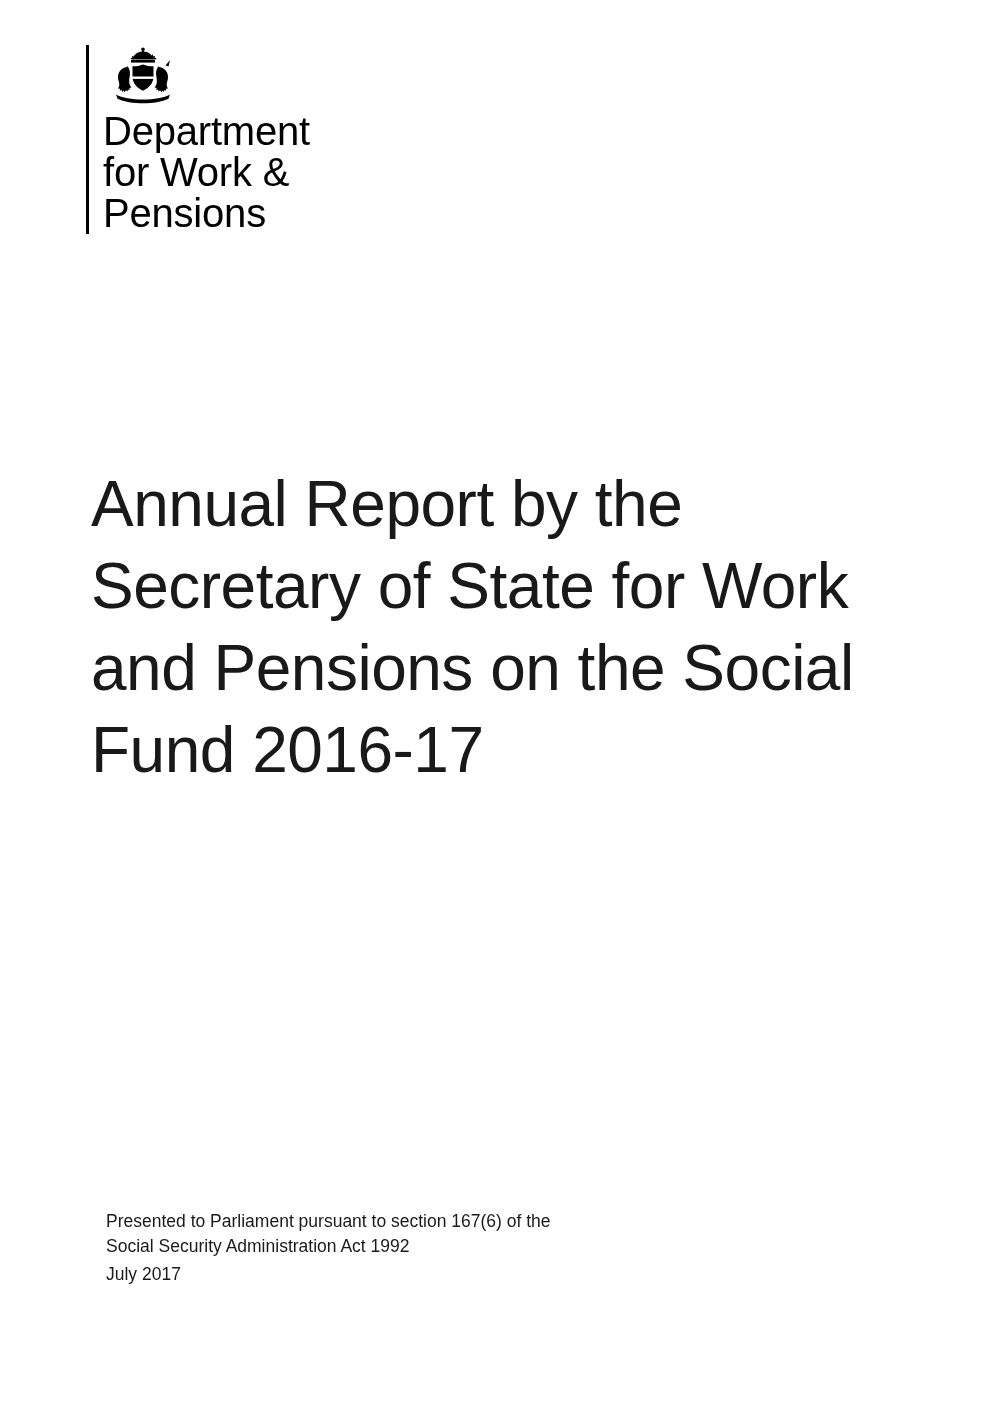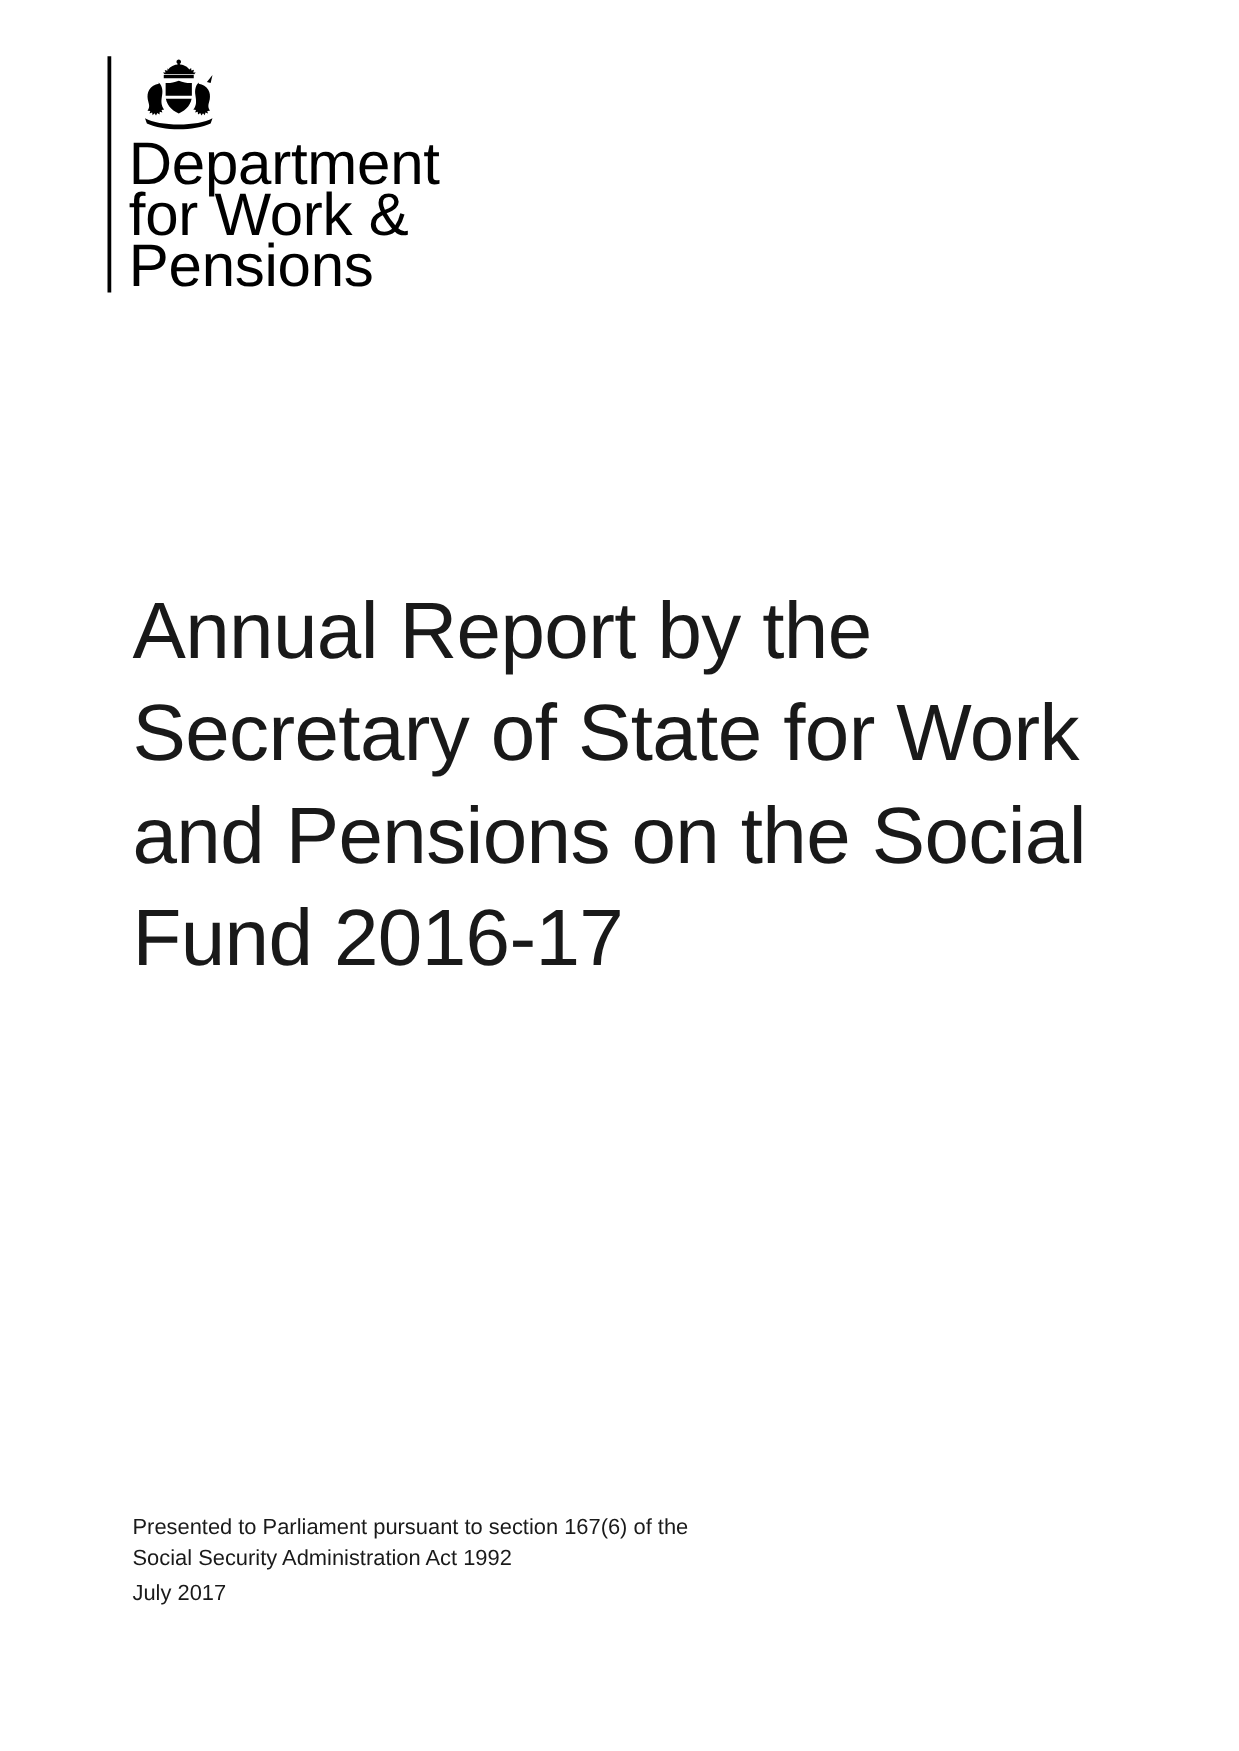--- a/index.html
+++ b/index.html
@@ -39,32 +39,32 @@
     display: flex;
     flex-direction: column;
   }
   .crest {
     width: 80px;
     height: 62px;
     margin-bottom: 4px;
   }
   .dept-name {
     font-family: "Liberation Sans", sans-serif;
-    font-size: 48px;
+    font-size: 40px;
     line-height: 41px;
     font-weight: 400;
     color: #000000;
     letter-spacing: -0.2px;
     white-space: pre-line;
   }
 
   
   .doc-title {
     position: absolute;
-    left: 106px;
+    left: 91px;
     top: 420px;
     width: 800px;
     font-family: "Liberation Sans", sans-serif;
     font-weight: 400;
     font-size: 64px;
     line-height: 82px;
     color: #191919;
     letter-spacing: -0.5px;
   }
 

